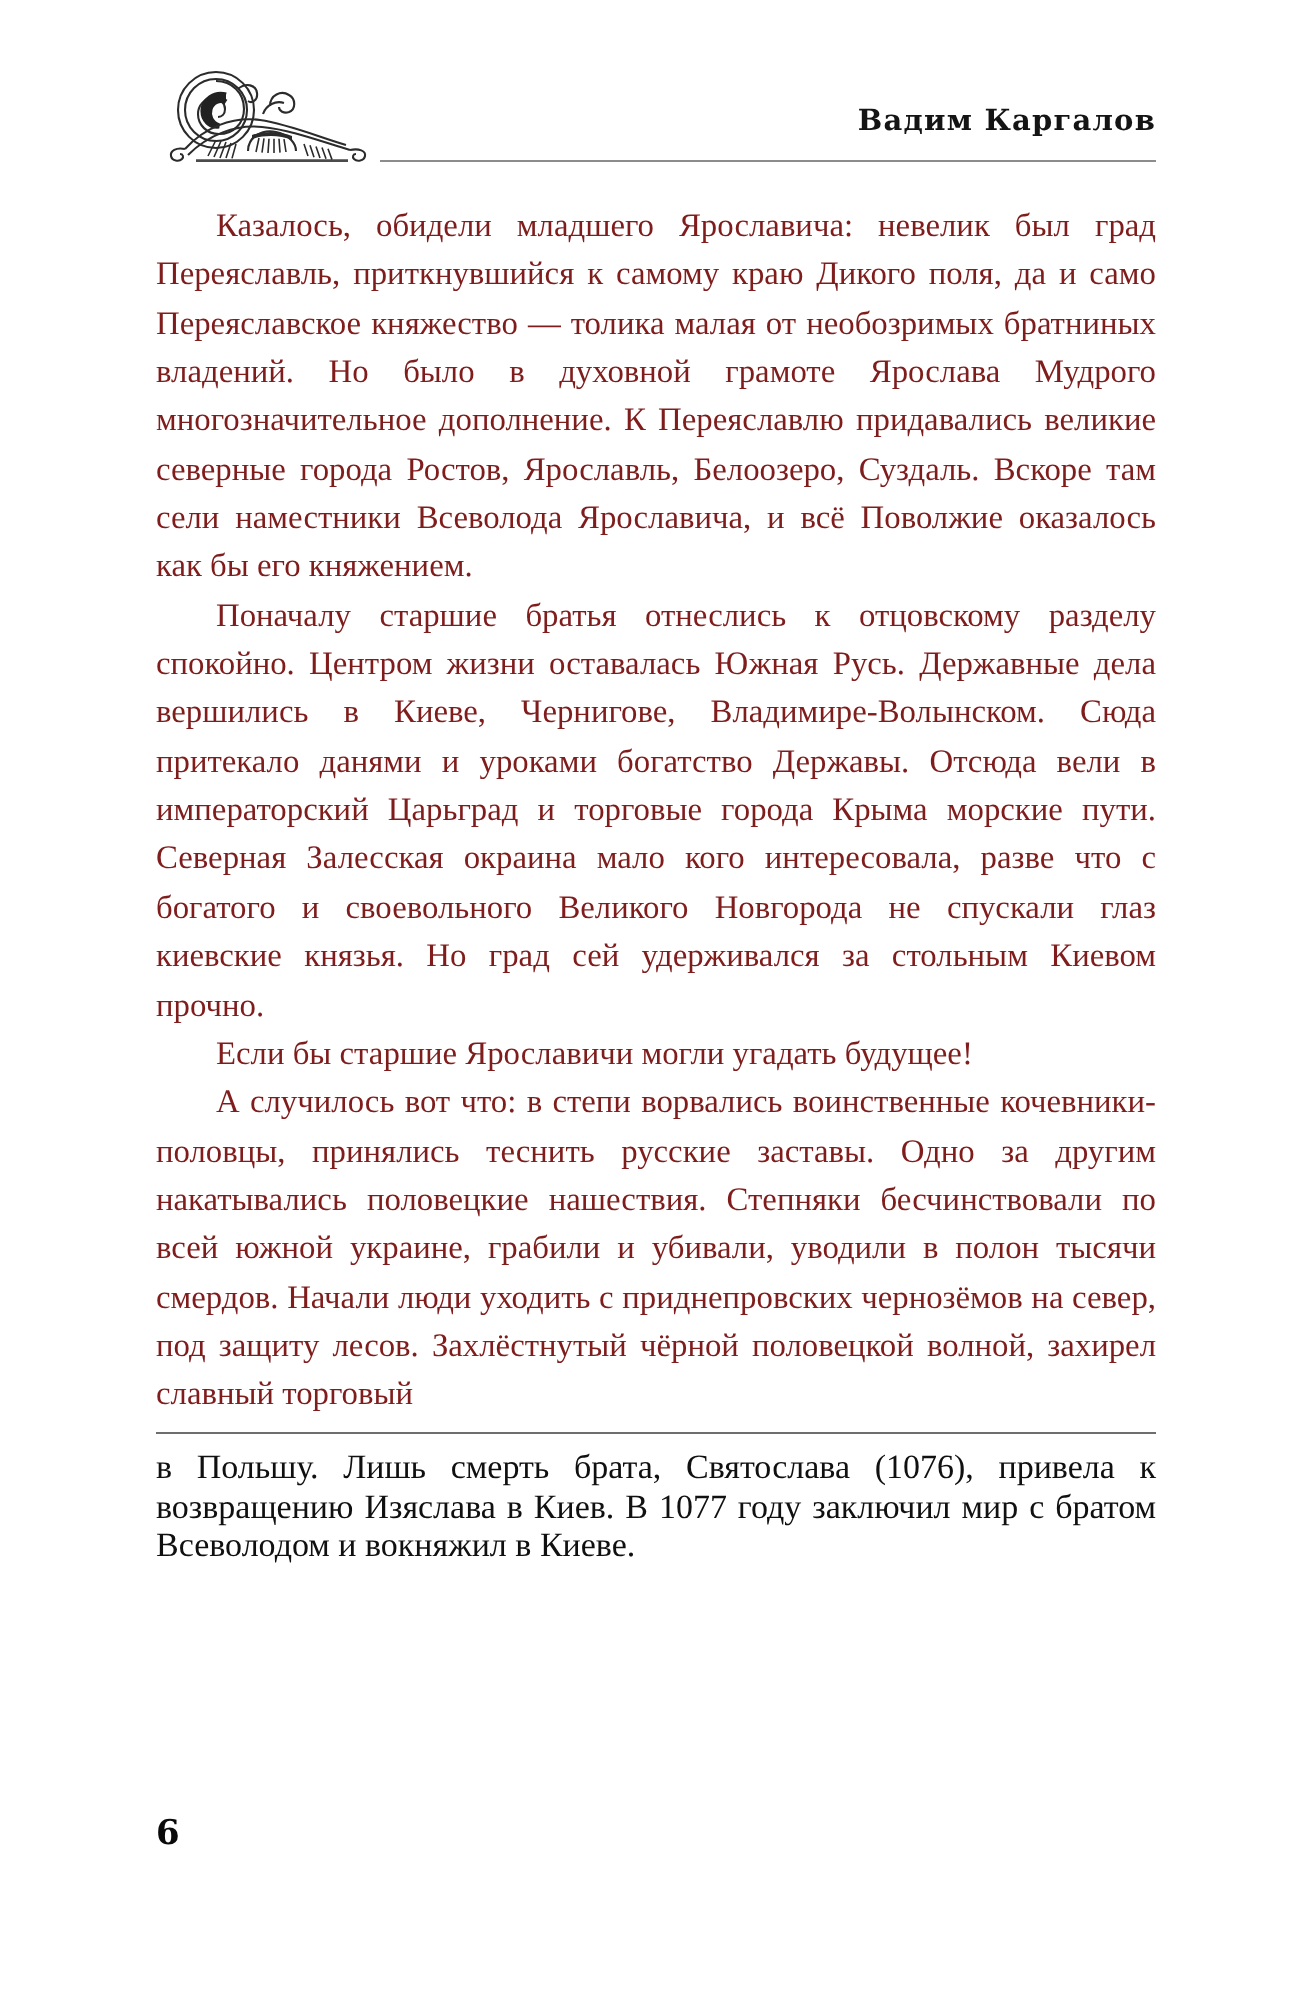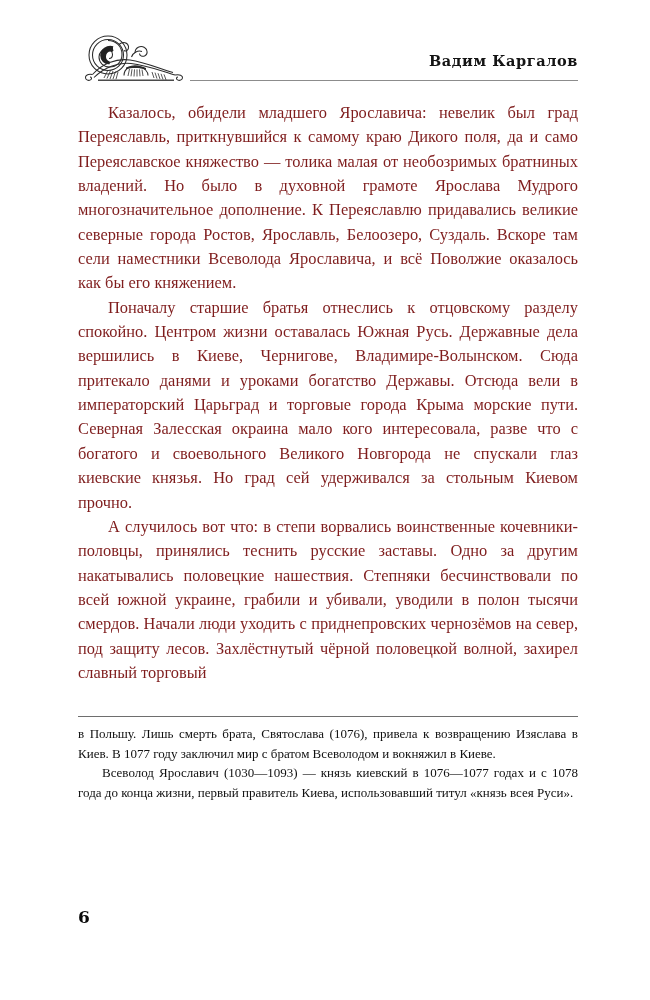--- a/index.html
+++ b/index.html
@@ -90,21 +90,21 @@
     top: 716px;
     width: 500px;
     height: 1.4px;
     background: #6e6e6e;
   }
   .footnotes {
     position: absolute;
     left: 78px;
     top: 724px;
     width: 500px;
-    font-size: 13px;
+    font-size: 17px;
     line-height: 19.6px;
     text-align: justify;
     color: #101010;
   }
   .footnotes p {
     margin: 0;
     text-indent: 24px;
   }
   .footnotes p.cont {
     text-indent: 0;
@@ -165,25 +165,25 @@
     </div>
 
     <div class="runhead-author">Вадим Каргалов</div>
 
     <div class="runhead-rule"></div>
   </div>
 
   <div class="body-text">
     <p>Казалось, обидели младшего Ярославича: невелик был град Переяславль, приткнувшийся к самому краю Дикого поля, да и само Переяславское княжество — толика малая от необозримых братниных владений. Но было в духовной грамоте Ярослава Мудрого многозначительное дополнение. К Переяславлю придавались великие северные города Ростов, Ярославль, Белоозеро, Суздаль. Вскоре там сели наместники Всеволода Ярославича, и всё Поволжие оказалось как бы его княжением.</p>
     <p>Поначалу старшие братья отнеслись к отцовскому разделу спокойно. Центром жизни оставалась Южная Русь. Державные дела вершились в Киеве, Чернигове, Владимире-Волынском. Сюда притекало данями и уроками богатство Державы. Отсюда вели в императорский Царьград и торговые города Крыма морские пути. Северная Залесская окраина мало кого интересовала, разве что с богатого и своевольного Великого Новгорода не спускали глаз киевские князья. Но град сей удерживался за стольным Киевом прочно.</p>
+    <p>Если бы старшие Ярославичи могли угадать будущее!</p>
     <p>А случилось вот что: в степи ворвались воинственные кочевники-половцы, принялись теснить русские заставы. Одно за другим накатывались половецкие нашествия. Степняки бесчинствовали по всей южной украине, грабили и убивали, уводили в полон тысячи смердов. Начали люди уходить с приднепровских чернозёмов на север, под защиту лесов. Захлёстнутый чёрной половецкой волной, захирел славный торговый</p>
   </div>
 
   <div class="footnote-rule"></div>
 
   <div class="footnotes">
     <p class="cont">в Польшу. Лишь смерть брата, Святослава (1076), привела к возвращению Изяслава в Киев. В 1077 году заключил мир с братом Всеволодом и вокняжил в Киеве.</p>
-    <p>Всеволод Ярославич (1030—1093) — князь киевский в 1076—1077 годах и с 1078 года до конца жизни, первый правитель Киева, использовавший титул «князь всея Руси».</p>
   </div>
 
   <div class="folio">6</div>
 
 </div>
 
 </body></html>

